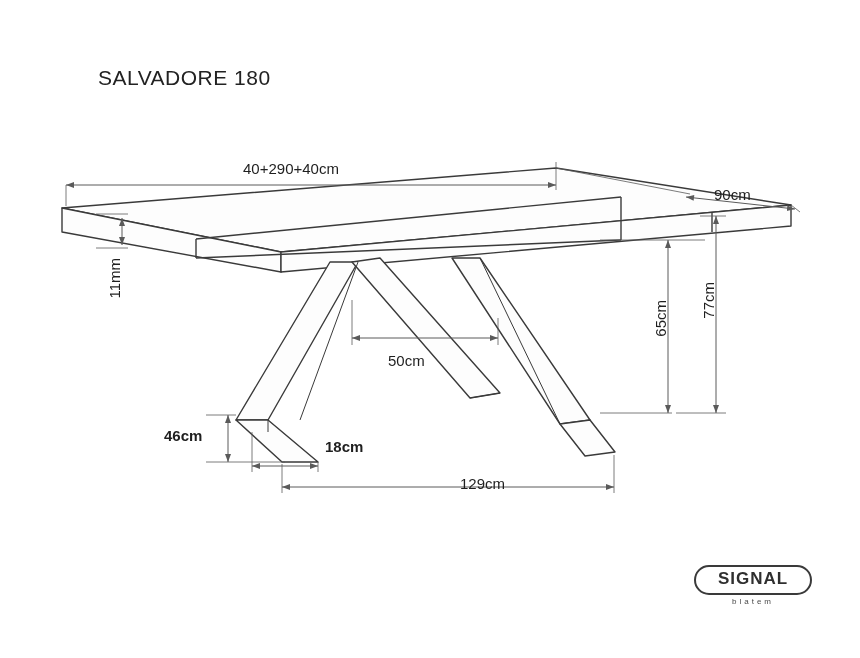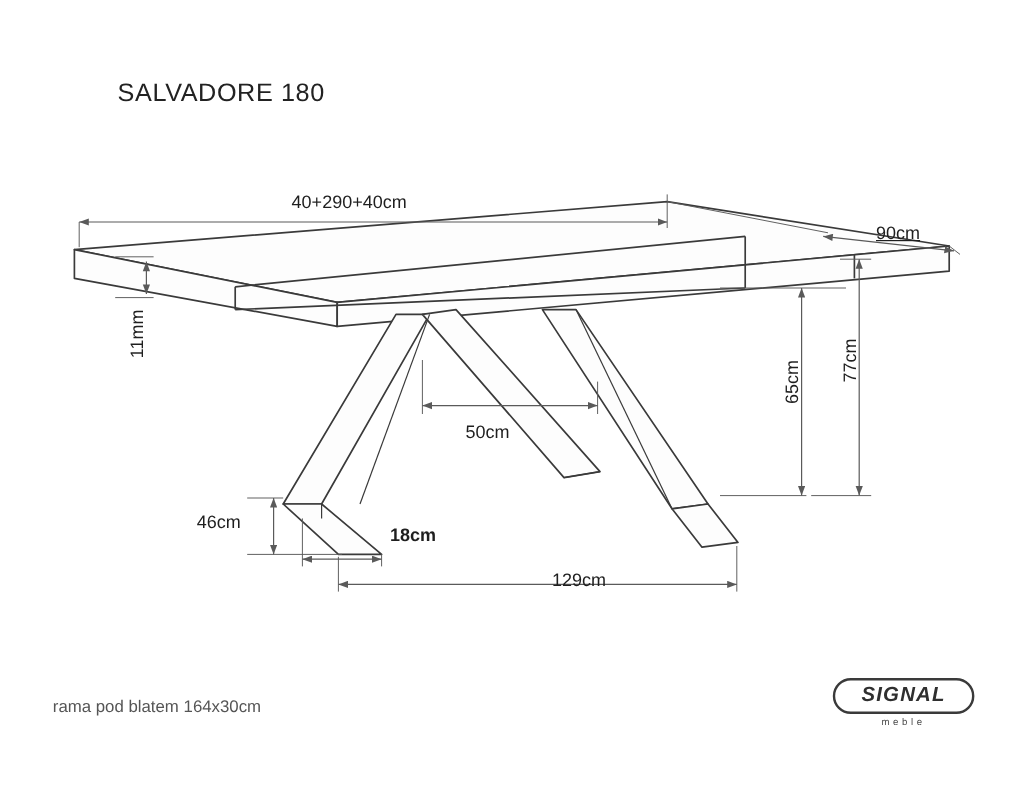--- a/index.html
+++ b/index.html
@@ -72,21 +72,20 @@
     background: #ffffff;
   }
   .logo-text {
     position: absolute;
     left: 0;
     top: 4px;
     width: 118px;
     text-align: center;
     font-size: 17px;
     font-weight: bold;
-    font-style: italic;
     letter-spacing: 1px;
     color: #2f2f2f;
   }
   .logo-sub {
     position: absolute;
     left: 0;
     top: 32px;
     width: 118px;
     text-align: center;
     font-size: 8px;
@@ -175,30 +174,29 @@
       <line x1="252" y1="432" x2="252" y2="472" stroke-width="0.8"></line>
       <line x1="318" y1="462" x2="318" y2="472" stroke-width="0.8"></line>
 
       <line x1="282" y1="487" x2="614" y2="487" marker-start="url(#arrStart)" marker-end="url(#arrEnd)"></line>
       <line x1="282" y1="464" x2="282" y2="493" stroke-width="0.8"></line>
       <line x1="614" y1="455" x2="614" y2="493" stroke-width="0.8"></line>
     </g>
   </svg>
 
   <div class="dim-label" style="left:243px; top:160px;">40+290+40cm</div>
-  <div class="dim-label" style="left:730px; top:186px;text-decoration:underline;">90cm</div>
+  <div class="dim-label" style="left:714px; top:186px;">90cm</div>
   <div class="dim-label vert" style="left:106px; top:258px;">11mm</div>
   <div class="dim-label" style="left:388px; top:319px;margin-top:33px;">50cm</div>
   <div class="dim-label vert" style="left:652px; top:300px;">65cm</div>
   <div class="dim-label vert" style="left:700px; top:282px;">77cm</div>
-  <div class="dim-label" style="left:164px; top:427px;">46cm</div>
+  <div class="dim-label" style="left:164px; top:427px;font-weight:bold;">46cm</div>
   <div class="dim-label" style="left:325px; top:438px;font-weight:bold;">18cm</div>
   <div class="dim-label" style="left:424px; top:475px;margin-left:36px;">129cm</div>
 
-  <div class="footnote">rama pod blatem 164x30cm</div>
 
   <div class="logo">
     <div class="logo-oval"></div>
     <div class="logo-text">SIGNAL</div>
-    <div class="logo-sub">meble</div>
+    <div class="logo-sub">blatem</div>
   </div>
 
 </div>
 
 </body></html>

